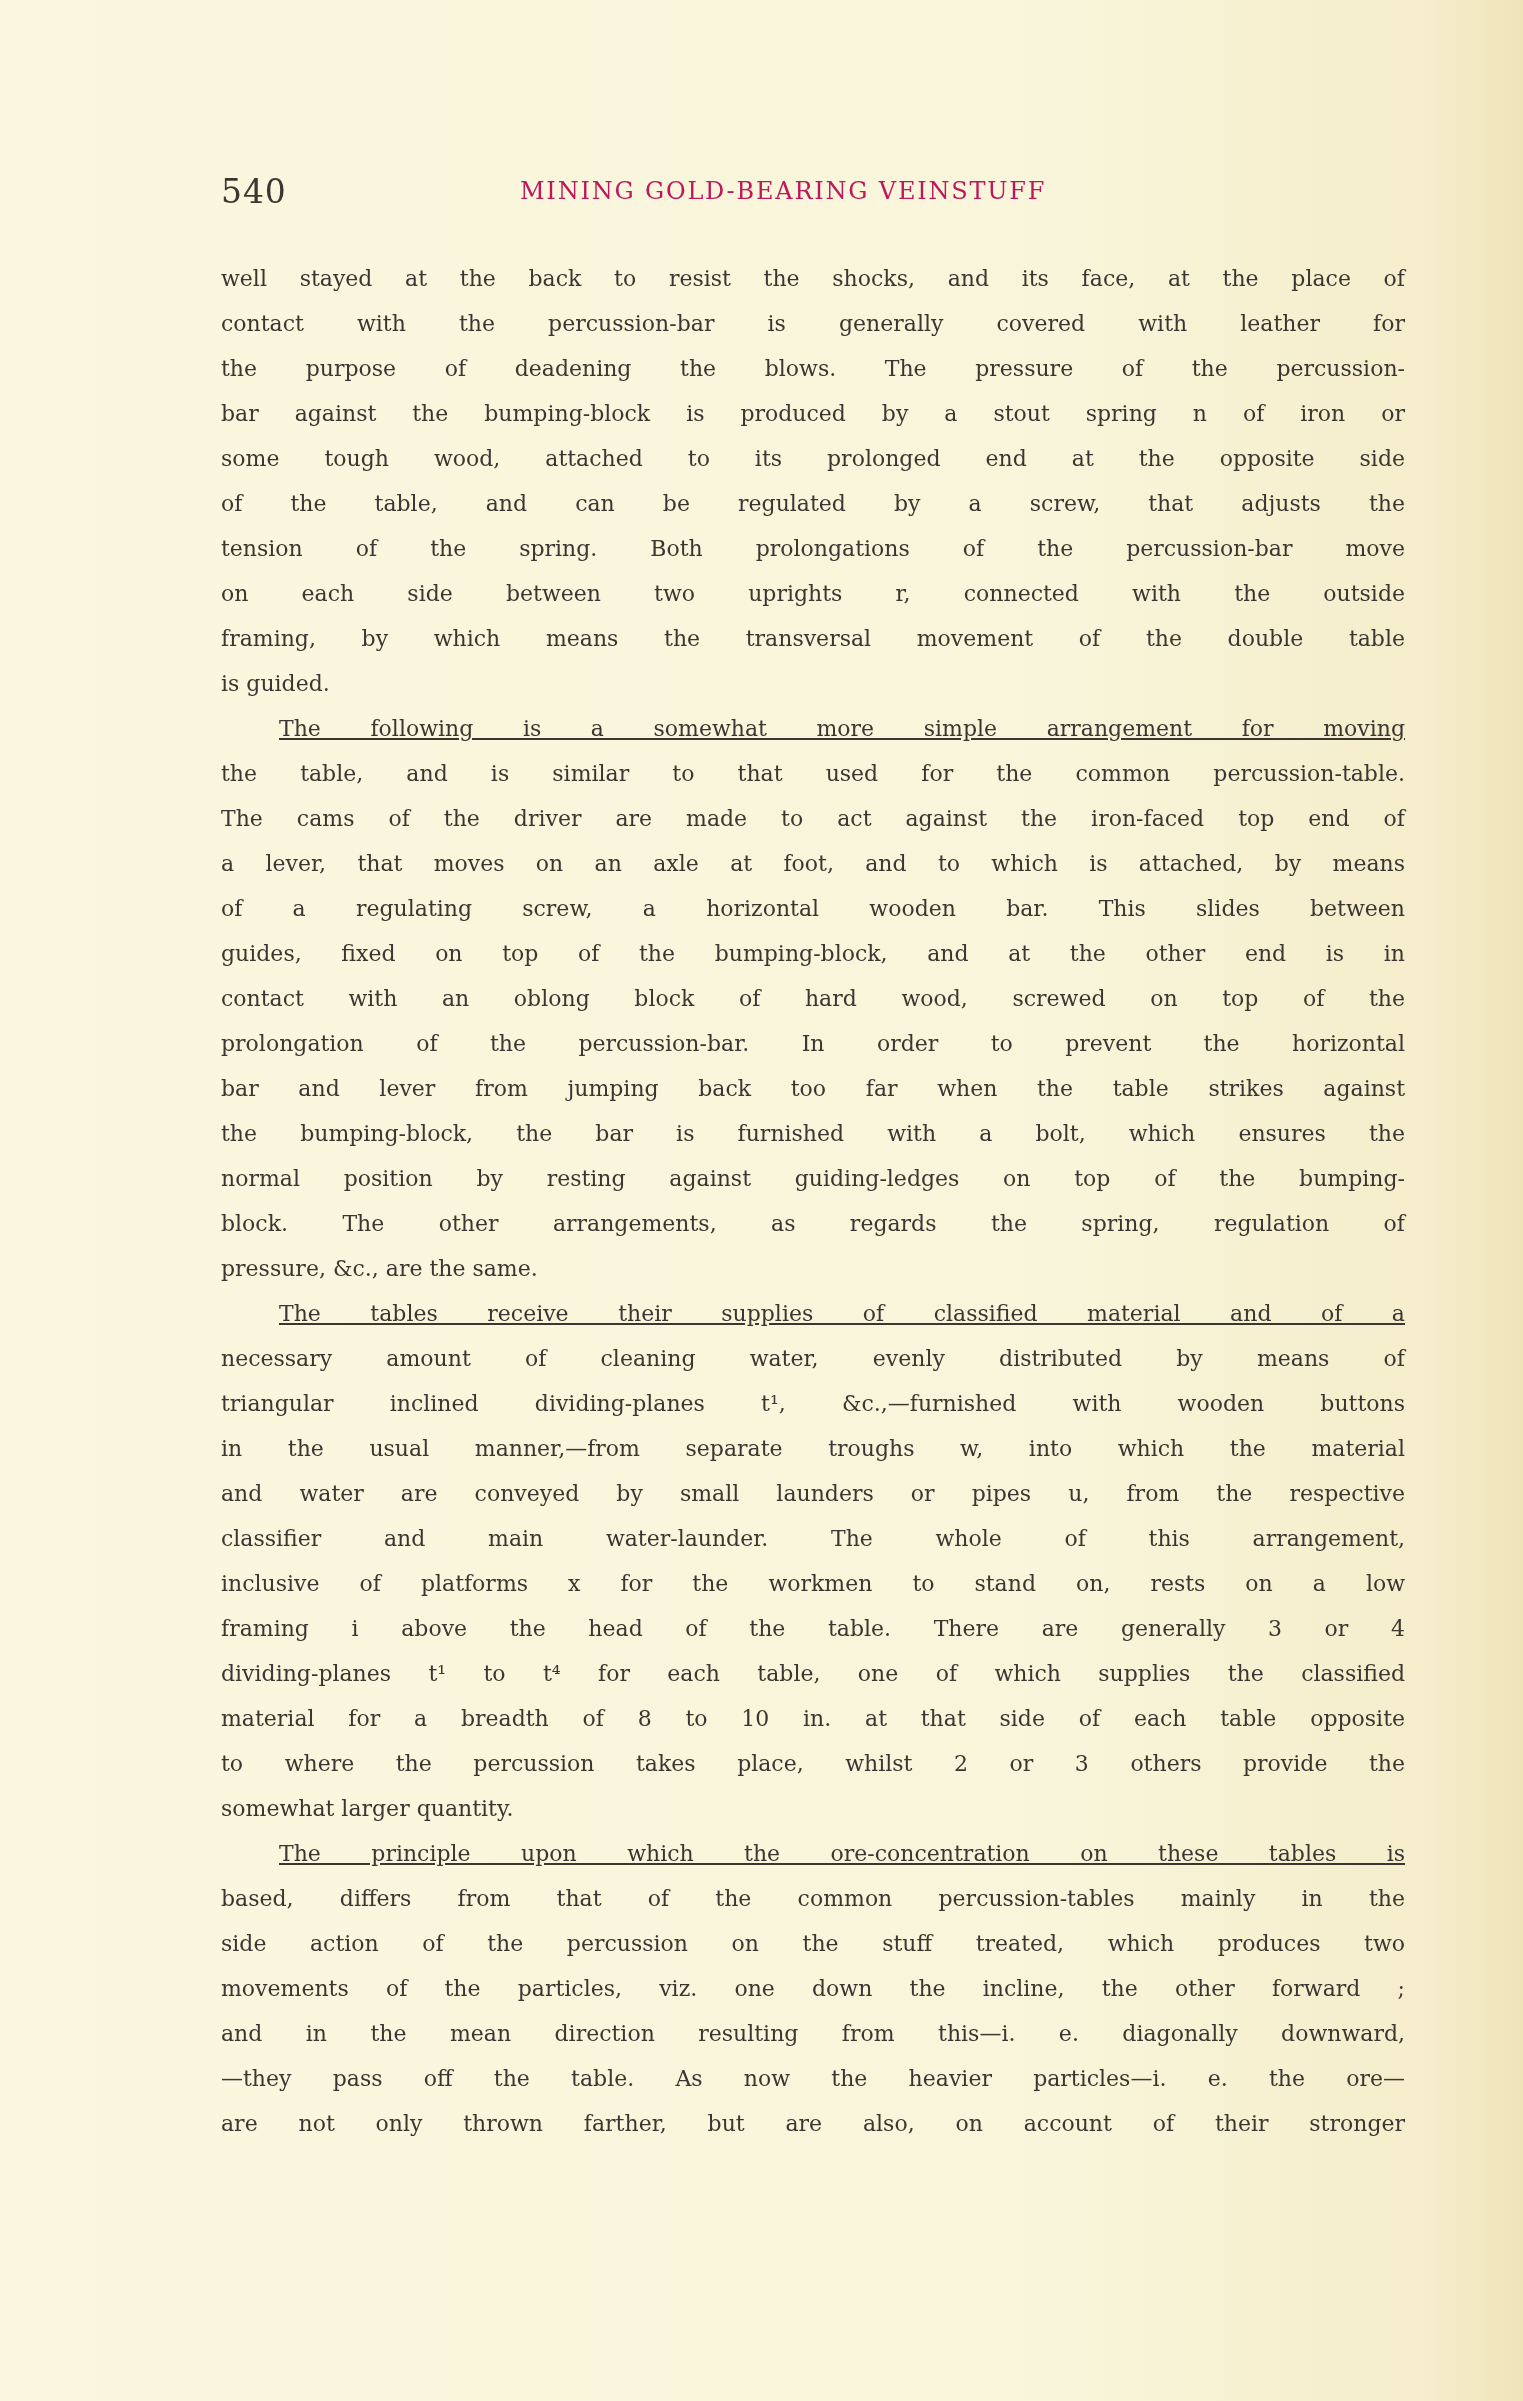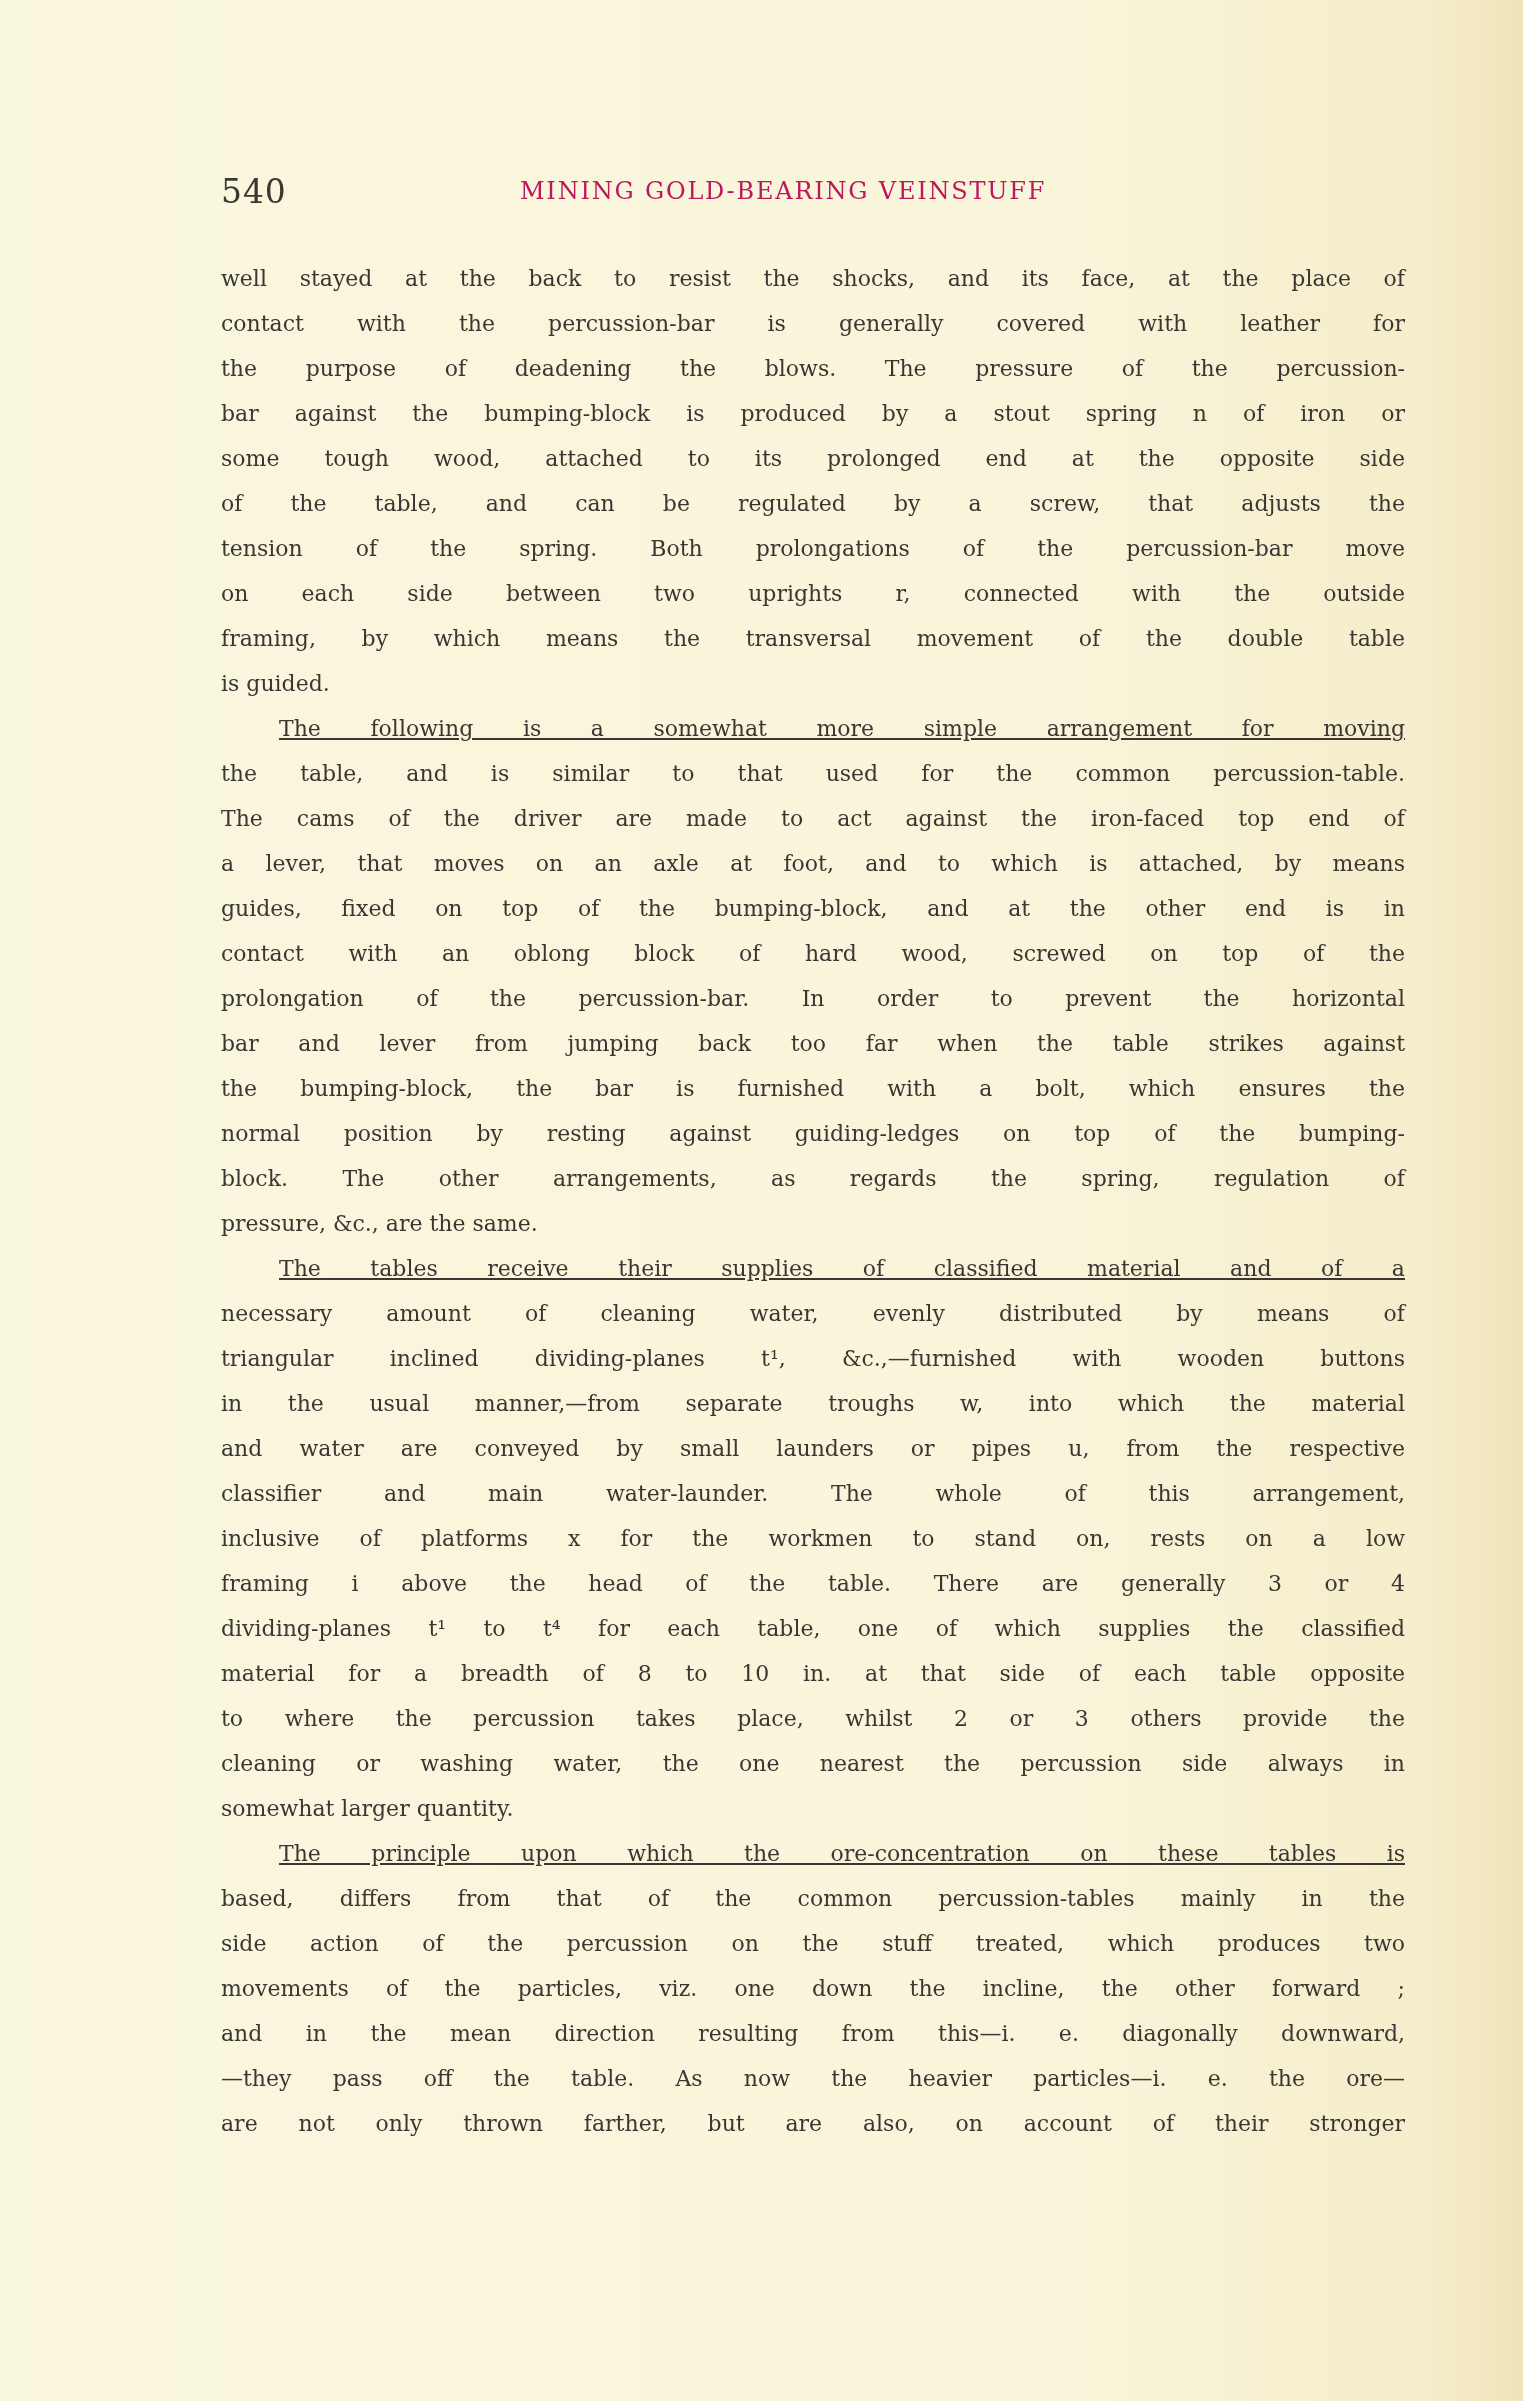--- a/index.html
+++ b/index.html
@@ -48,40 +48,40 @@
     <span class="line">some tough wood, attached to its prolonged end at the opposite side</span>
     <span class="line">of the table, and can be regulated by a screw, that adjusts the</span>
     <span class="line">tension of the spring. Both prolongations of the percussion-bar move</span>
     <span class="line">on each side between two uprights r, connected with the outside</span>
     <span class="line">framing, by which means the transversal movement of the double table</span>
     <span class="line last">is guided.</span>
     <span class="line indent">The following is a somewhat more simple arrangement for moving</span>
     <span class="line">the table, and is similar to that used for the common percussion-table.</span>
     <span class="line">The cams of the driver are made to act against the iron-faced top end of</span>
     <span class="line">a lever, that moves on an axle at foot, and to which is attached, by means</span>
+    <span class="line">of a regulating screw, a horizontal wooden bar. This slides between</span>
     <span class="line">guides, fixed on top of the bumping-block, and at the other end is in</span>
     <span class="line">contact with an oblong block of hard wood, screwed on top of the</span>
     <span class="line">prolongation of the percussion-bar. In order to prevent the horizontal</span>
     <span class="line">bar and lever from jumping back too far when the table strikes against</span>
     <span class="line">the bumping-block, the bar is furnished with a bolt, which ensures the</span>
     <span class="line">normal position by resting against guiding-ledges on top of the bumping-</span>
     <span class="line">block. The other arrangements, as regards the spring, regulation of</span>
     <span class="line last">pressure, &amp;c., are the same.</span>
     <span class="line indent">The tables receive their supplies of classified material and of a</span>
     <span class="line">necessary amount of cleaning water, evenly distributed by means of</span>
     <span class="line">triangular inclined dividing-planes t¹, &amp;c.,—furnished with wooden buttons</span>
     <span class="line">in the usual manner,—from separate troughs w, into which the material</span>
     <span class="line">and water are conveyed by small launders or pipes u, from the respective</span>
     <span class="line">classifier and main water-launder. The whole of this arrangement,</span>
     <span class="line">inclusive of platforms x for the workmen to stand on, rests on a low</span>
     <span class="line">framing i above the head of the table. There are generally 3 or 4</span>
     <span class="line">dividing-planes t¹ to t⁴ for each table, one of which supplies the classified</span>
     <span class="line">material for a breadth of 8 to 10 in. at that side of each table opposite</span>
     <span class="line">to where the percussion takes place, whilst 2 or 3 others provide the</span>
-    <span class="line">cleaning or washing water, the one nearest the percussion side always in</span>
     <span class="line last">somewhat larger quantity.</span>
     <span class="line indent">The principle upon which the ore-concentration on these tables is</span>
     <span class="line">based, differs from that of the common percussion-tables mainly in the</span>
     <span class="line">side action of the percussion on the stuff treated, which produces two</span>
     <span class="line">movements of the particles, viz. one down the incline, the other forward ;</span>
     <span class="line">and in the mean direction resulting from this—i. e. diagonally downward,</span>
     <span class="line">—they pass off the table. As now the heavier particles—i. e. the ore—</span>
     <span class="line">are not only thrown farther, but are also, on account of their stronger</span>
   </div>
 

